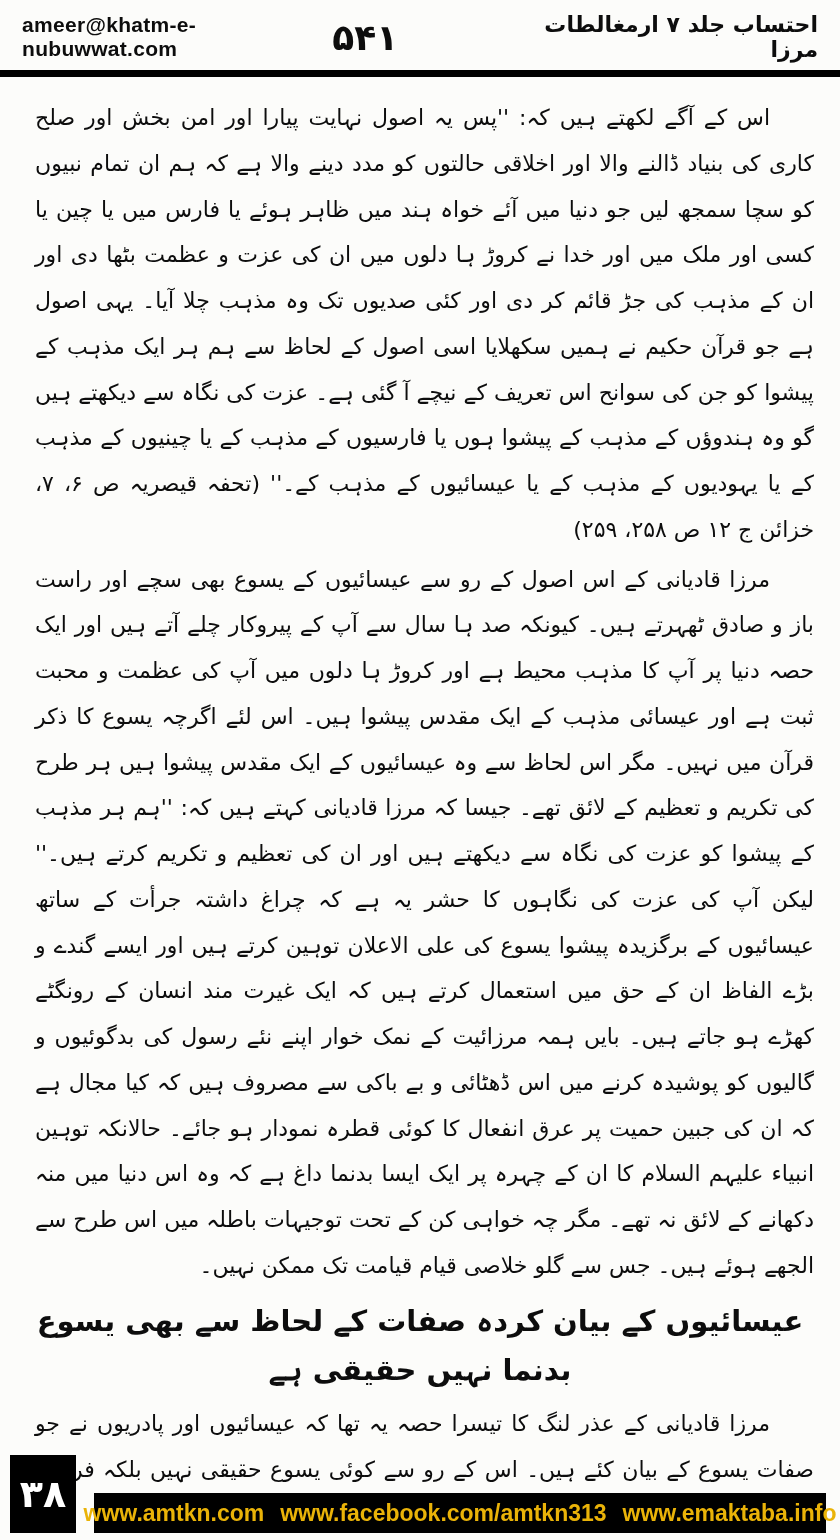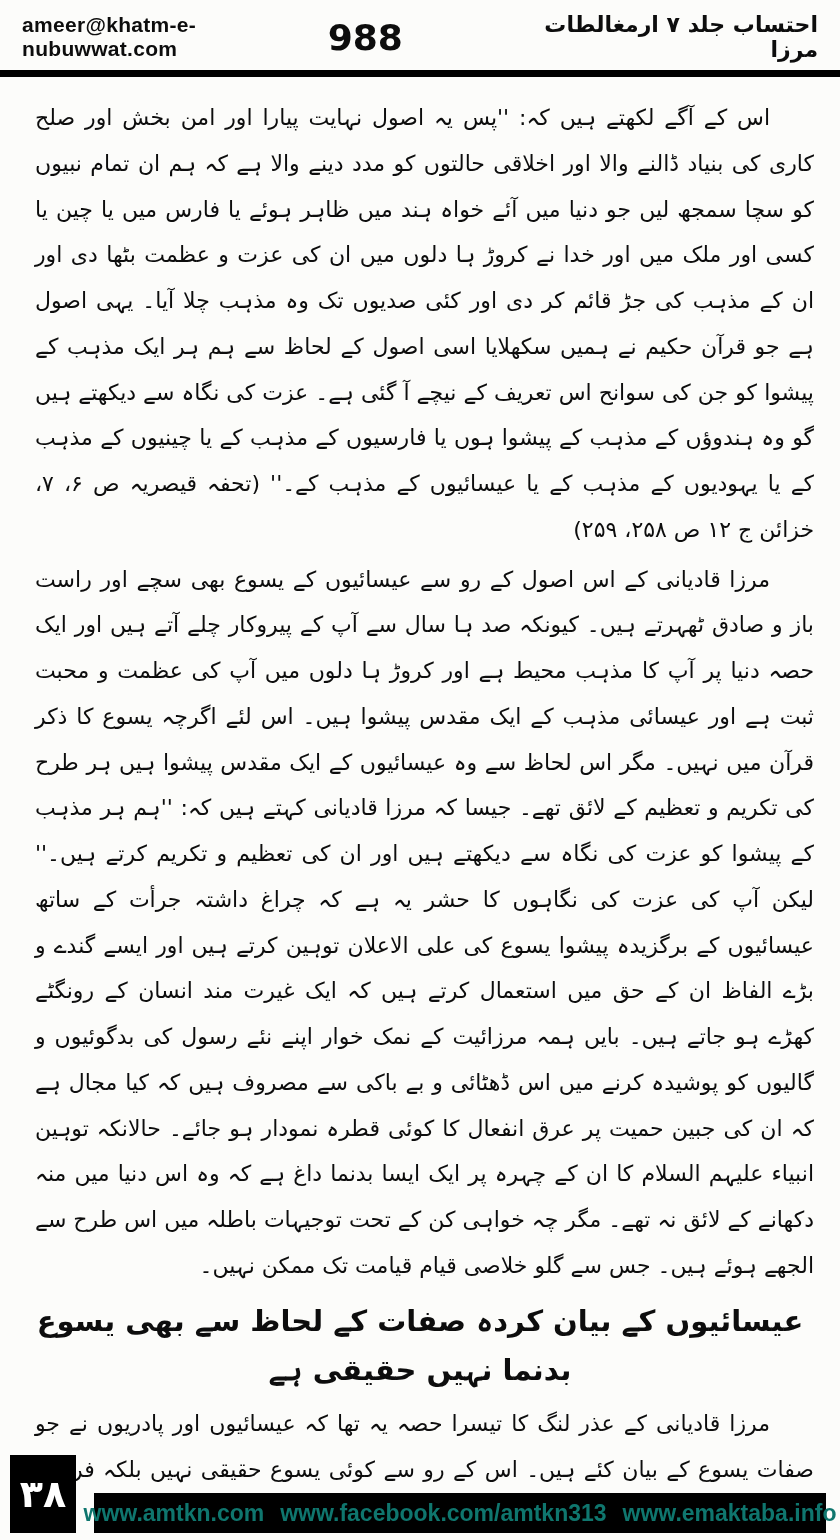--- a/index.html
+++ b/index.html
@@ -48,21 +48,21 @@
     text-align:center;
     font-weight:bold;
     font-size:29px;
     line-height:1.7;
     margin:8px 0 6px 0;
   }
   
   .footer { position:absolute; left:0; right:14px; bottom:0; height:92px; }
   .footer-bar {
     position:absolute; left:94px; right:0; bottom:7px; height:40px;
-    background:#000; color:#0f766e;
+    background:#000; color:#eab308;
     display:flex; align-items:center; justify-content:center;
     gap:16px;
     font-family:"Liberation Sans", sans-serif;
     font-weight:bold; font-size:23px;
     direction:ltr;
     white-space:nowrap;
   }
   .footer-box {
     position:absolute; left:10px; bottom:7px;
     width:66px; height:78px;
@@ -72,21 +72,21 @@
     direction:rtl;
   }
 </style>
 </head>
 <body>
 
 <div class="page">
 
   <div class="header">
     <span class="header-email">ameer@khatm-e-nubuwwat.com</span>
-    <span class="header-num">988</span>
+    <span class="header-num">۵۴۱</span>
     <span class="header-title">احتساب جلد ۷ ارمغالطات مرزا</span>
   </div>
   <div class="rule"></div>
 
   <div class="content">
 
     <p class="para"><span>اس کے آگے لکھتے ہیں کہ: ''پس یہ اصول نہایت پیارا اور امن بخش اور صلح کاری کی بنیاد ڈالنے والا اور اخلاقی حالتوں کو مدد دینے والا ہے کہ ہم ان تمام نبیوں کو سچا سمجھ لیں جو دنیا میں آئے خواہ ہند میں ظاہر ہوئے یا فارس میں یا چین یا کسی اور ملک میں اور خدا نے کروڑ ہا دلوں میں ان کی عزت و عظمت بٹھا دی اور ان کے مذہب کی جڑ قائم کر دی اور کئی صدیوں تک وہ مذہب چلا آیا۔ یہی اصول ہے جو قرآن حکیم نے ہمیں سکھلایا اسی اصول کے لحاظ سے ہم ہر ایک مذہب کے پیشوا کو جن کی سوانح اس تعریف کے نیچے آ گئی ہے۔ عزت کی نگاہ سے دیکھتے ہیں گو وہ ہندوؤں کے مذہب کے پیشوا ہوں یا فارسیوں کے مذہب کے یا چینیوں کے مذہب کے یا یہودیوں کے مذہب کے یا عیسائیوں کے مذہب کے۔''</span> <span class="citation">(تحفہ قیصریہ ص ۶، ۷، خزائن ج ۱۲ ص ۲۵۸، ۲۵۹)</span></p>
 
     <p class="para">مرزا قادیانی کے اس اصول کے رو سے عیسائیوں کے یسوع بھی سچے اور راست باز و صادق ٹھہرتے ہیں۔ کیونکہ صد ہا سال سے آپ کے پیروکار چلے آتے ہیں اور ایک حصہ دنیا پر آپ کا مذہب محیط ہے اور کروڑ ہا دلوں میں آپ کی عظمت و محبت ثبت ہے اور عیسائی مذہب کے ایک مقدس پیشوا ہیں۔ اس لئے اگرچہ یسوع کا ذکر قرآن میں نہیں۔ مگر اس لحاظ سے وہ عیسائیوں کے ایک مقدس پیشوا ہیں ہر طرح کی تکریم و تعظیم کے لائق تھے۔ جیسا کہ مرزا قادیانی کہتے ہیں کہ: ''ہم ہر مذہب کے پیشوا کو عزت کی نگاہ سے دیکھتے ہیں اور ان کی تعظیم و تکریم کرتے ہیں۔'' لیکن آپ کی عزت کی نگاہوں کا حشر یہ ہے کہ چراغ داشتہ جرأت کے ساتھ عیسائیوں کے برگزیدہ پیشوا یسوع کی علی الاعلان توہین کرتے ہیں اور ایسے گندے و بڑے الفاظ ان کے حق میں استعمال کرتے ہیں کہ ایک غیرت مند انسان کے رونگٹے کھڑے ہو جاتے ہیں۔ بایں ہمہ مرزائیت کے نمک خوار اپنے نئے رسول کی بدگوئیوں و گالیوں کو پوشیدہ کرنے میں اس ڈھٹائی و بے باکی سے مصروف ہیں کہ کیا مجال ہے کہ ان کی جبین حمیت پر عرق انفعال کا کوئی قطرہ نمودار ہو جائے۔ حالانکہ توہین انبیاء علیہم السلام کا ان کے چہرہ پر ایک ایسا بدنما داغ ہے کہ وہ اس دنیا میں منہ دکھانے کے لائق نہ تھے۔ مگر چہ خواہی کن کے تحت توجیہات باطلہ میں اس طرح سے الجھے ہوئے ہیں۔ جس سے گلو خلاصی قیام قیامت تک ممکن نہیں۔</p>
 

